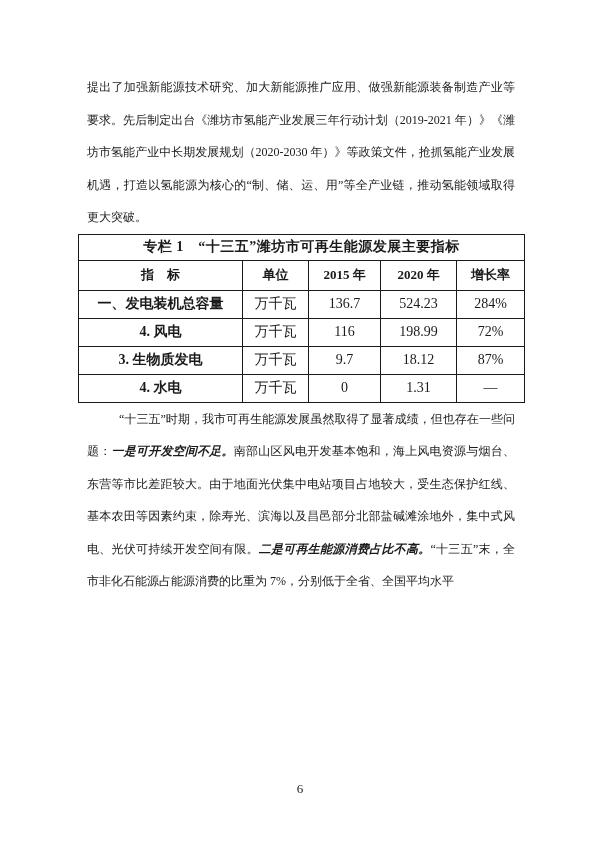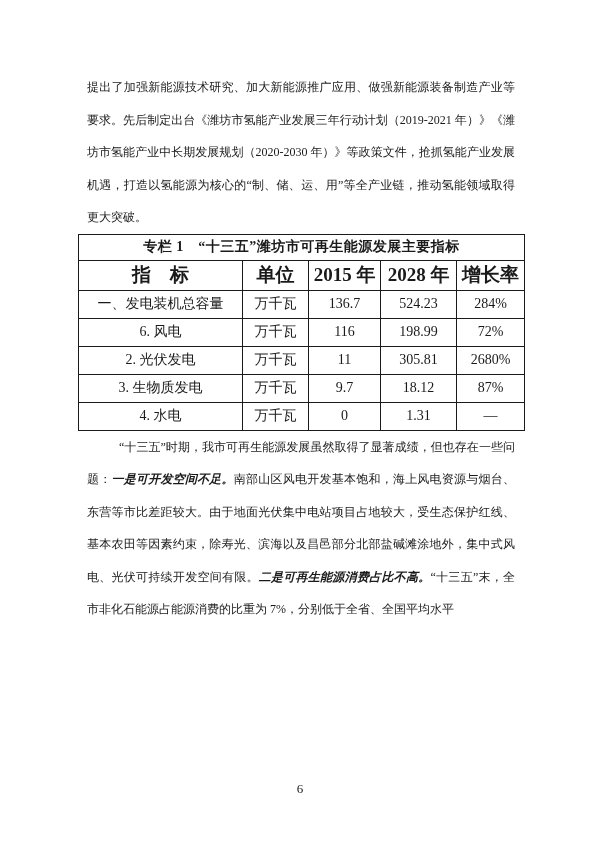--- a/index.html
+++ b/index.html
@@ -51,26 +51,27 @@
   }
   td.t-title {
     font-weight: bold;
     height: 21px;
     font-size: 14.5px;
     letter-spacing: 0.5px;
   }
   tr.head td {
     font-weight: bold;
     height: 25px;
-    font-size: 19px;
+    font-size: 13px;
   }
   tr.data td { height: 23px; }
   td.lbl {
     text-align: left;
     padding-left: 7px;
+    font-weight: bold;
   }
   .page-num {
     position: absolute;
     top: 781px;
     left: 0;
     width: 600px;
     text-align: center;
     font-size: 13px;
     color: #1a1a1a;
   }
@@ -91,43 +92,36 @@
         <col style="width:68px">
     </colgroup>
     <tbody>
       <tr>
         <td class="t-title" colspan="5">专栏 1　“十三五”潍坊市可再生能源发展主要指标</td>
       </tr>
       <tr class="head">
         <td>指　标</td>
         <td>单位</td>
         <td>2015 年</td>
-        <td>2028 年</td>
+        <td>2020 年</td>
         <td>增长率</td>
       </tr>
       <tr class="data">
         <td class="lbl">一、发电装机总容量</td>
         <td>万千瓦</td>
         <td>136.7</td>
         <td>524.23</td>
         <td>284%</td>
       </tr>
       <tr class="data">
-        <td class="lbl">6. 风电</td>
+        <td class="lbl">4. 风电</td>
         <td>万千瓦</td>
         <td>116</td>
         <td>198.99</td>
         <td>72%</td>
-      </tr>
-      <tr class="data">
-        <td class="lbl">2. 光伏发电</td>
-        <td>万千瓦</td>
-        <td>11</td>
-        <td>305.81</td>
-        <td>2680%</td>
       </tr>
       <tr class="data">
         <td class="lbl">3. 生物质发电</td>
         <td>万千瓦</td>
         <td>9.7</td>
         <td>18.12</td>
         <td>87%</td>
       </tr>
       <tr class="data">
         <td class="lbl">4. 水电</td>

